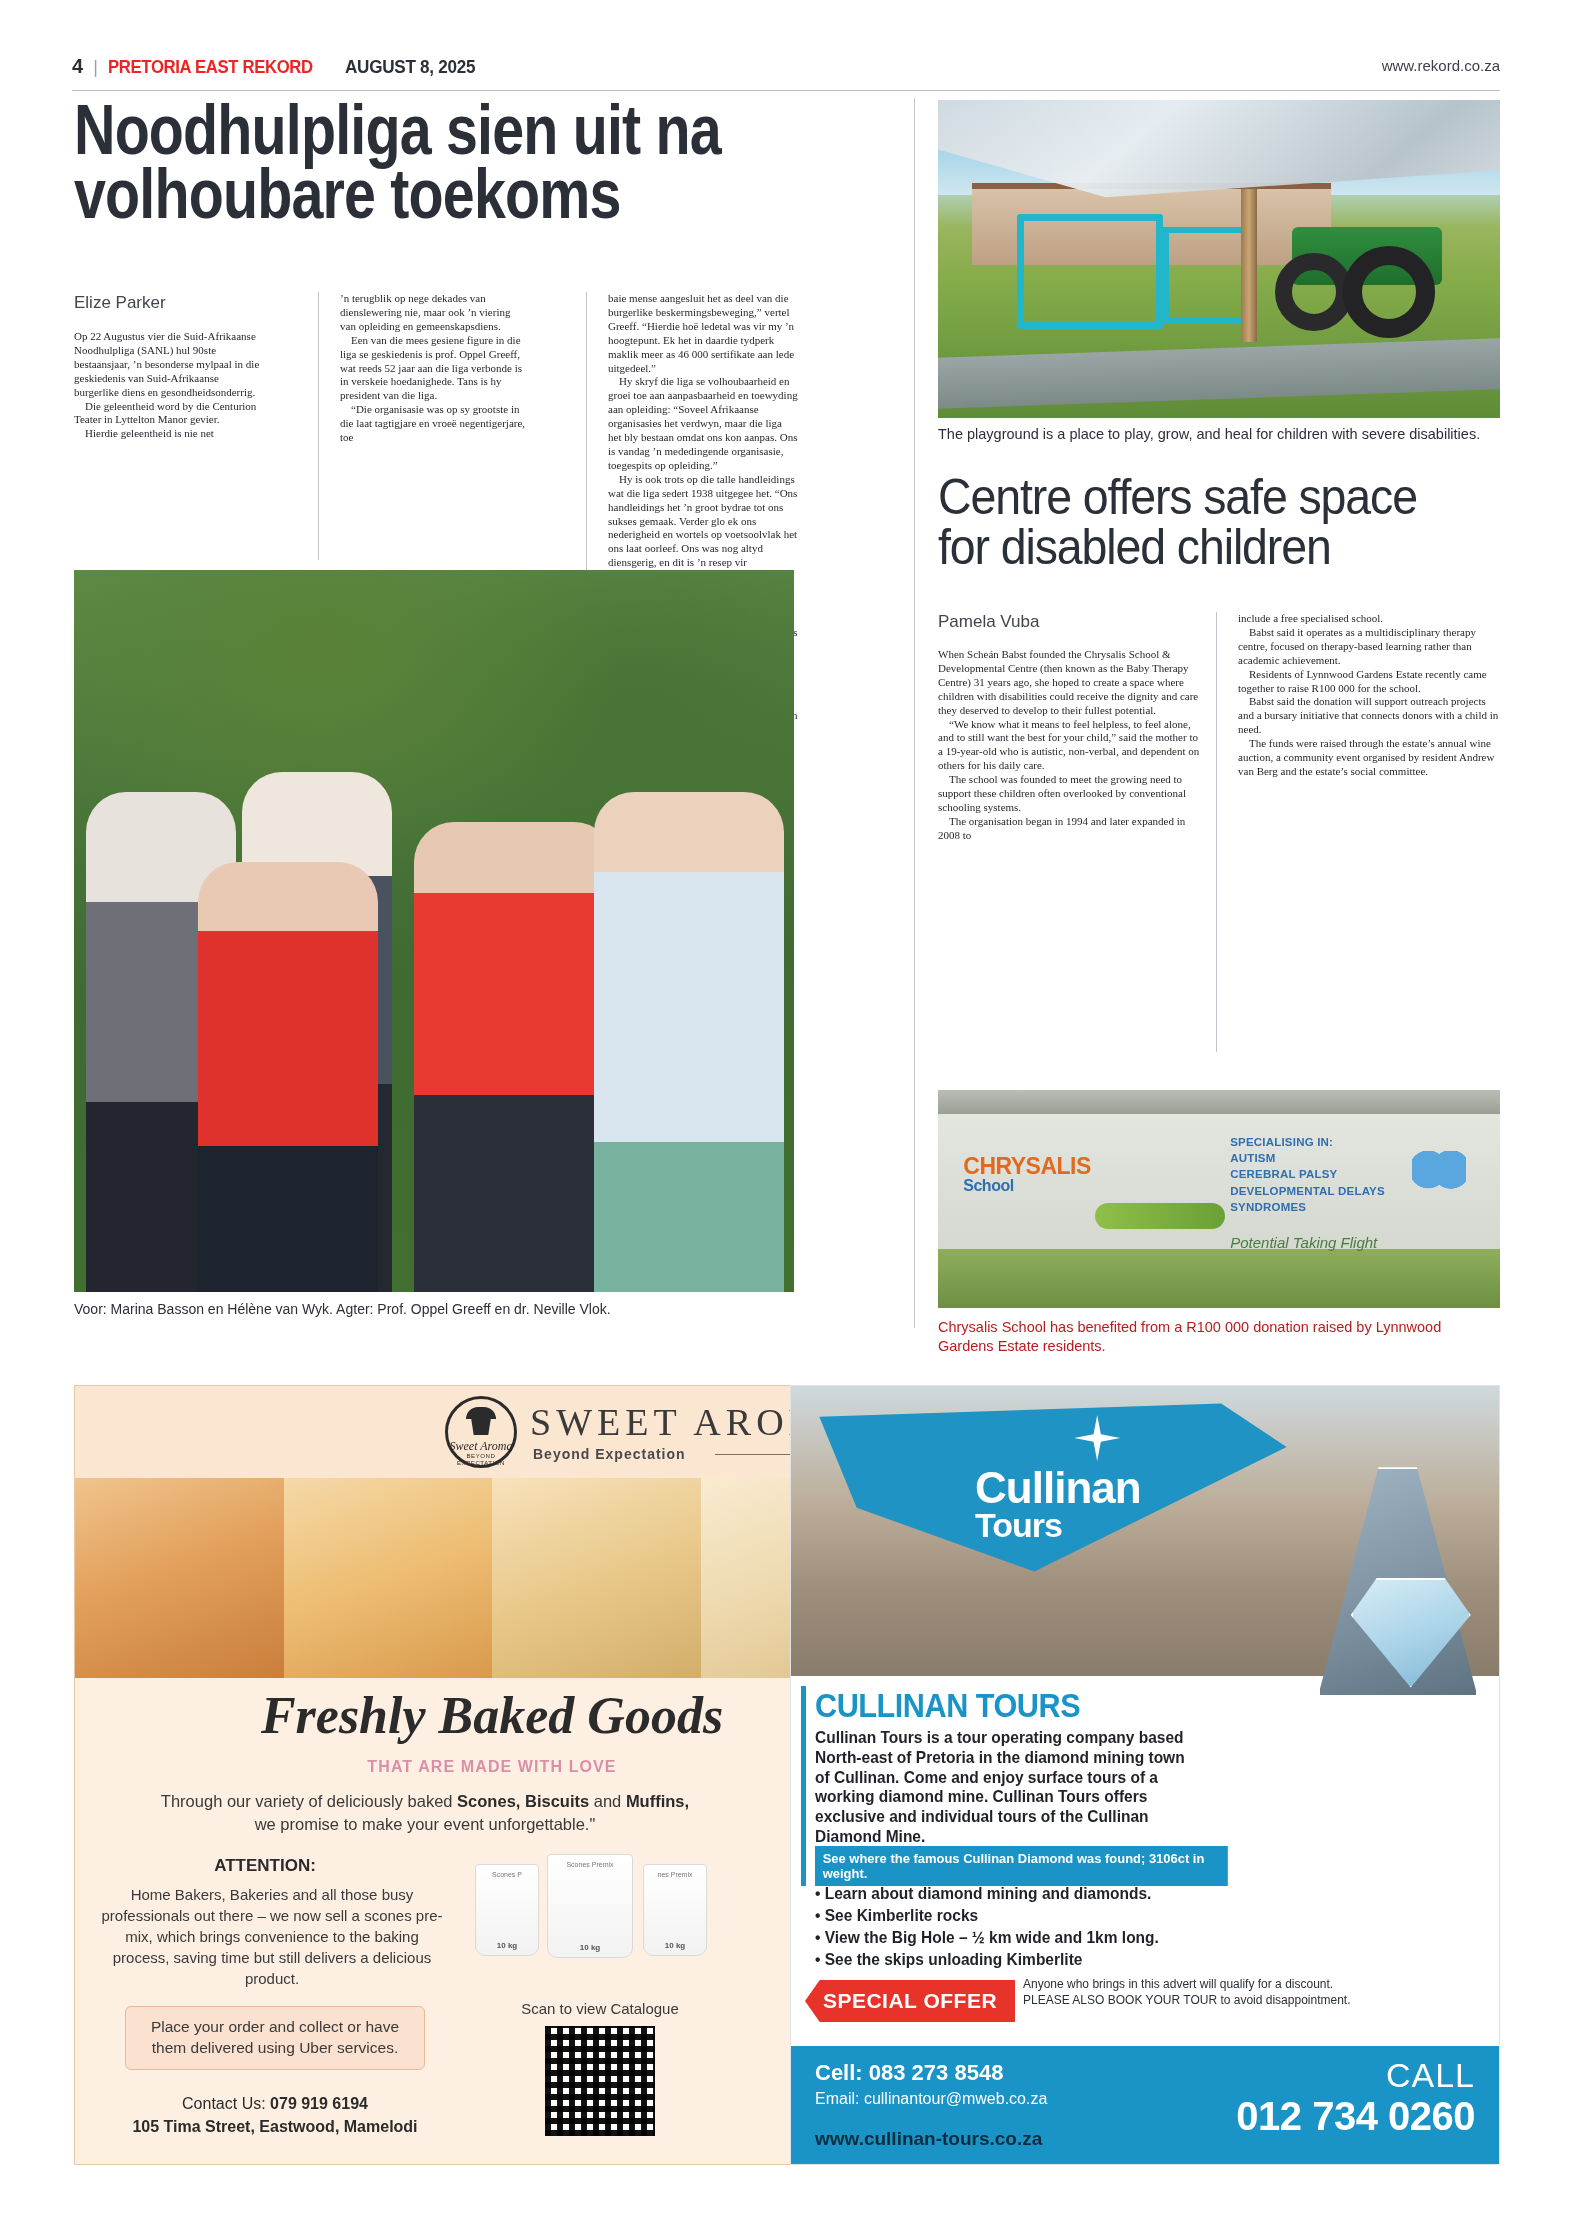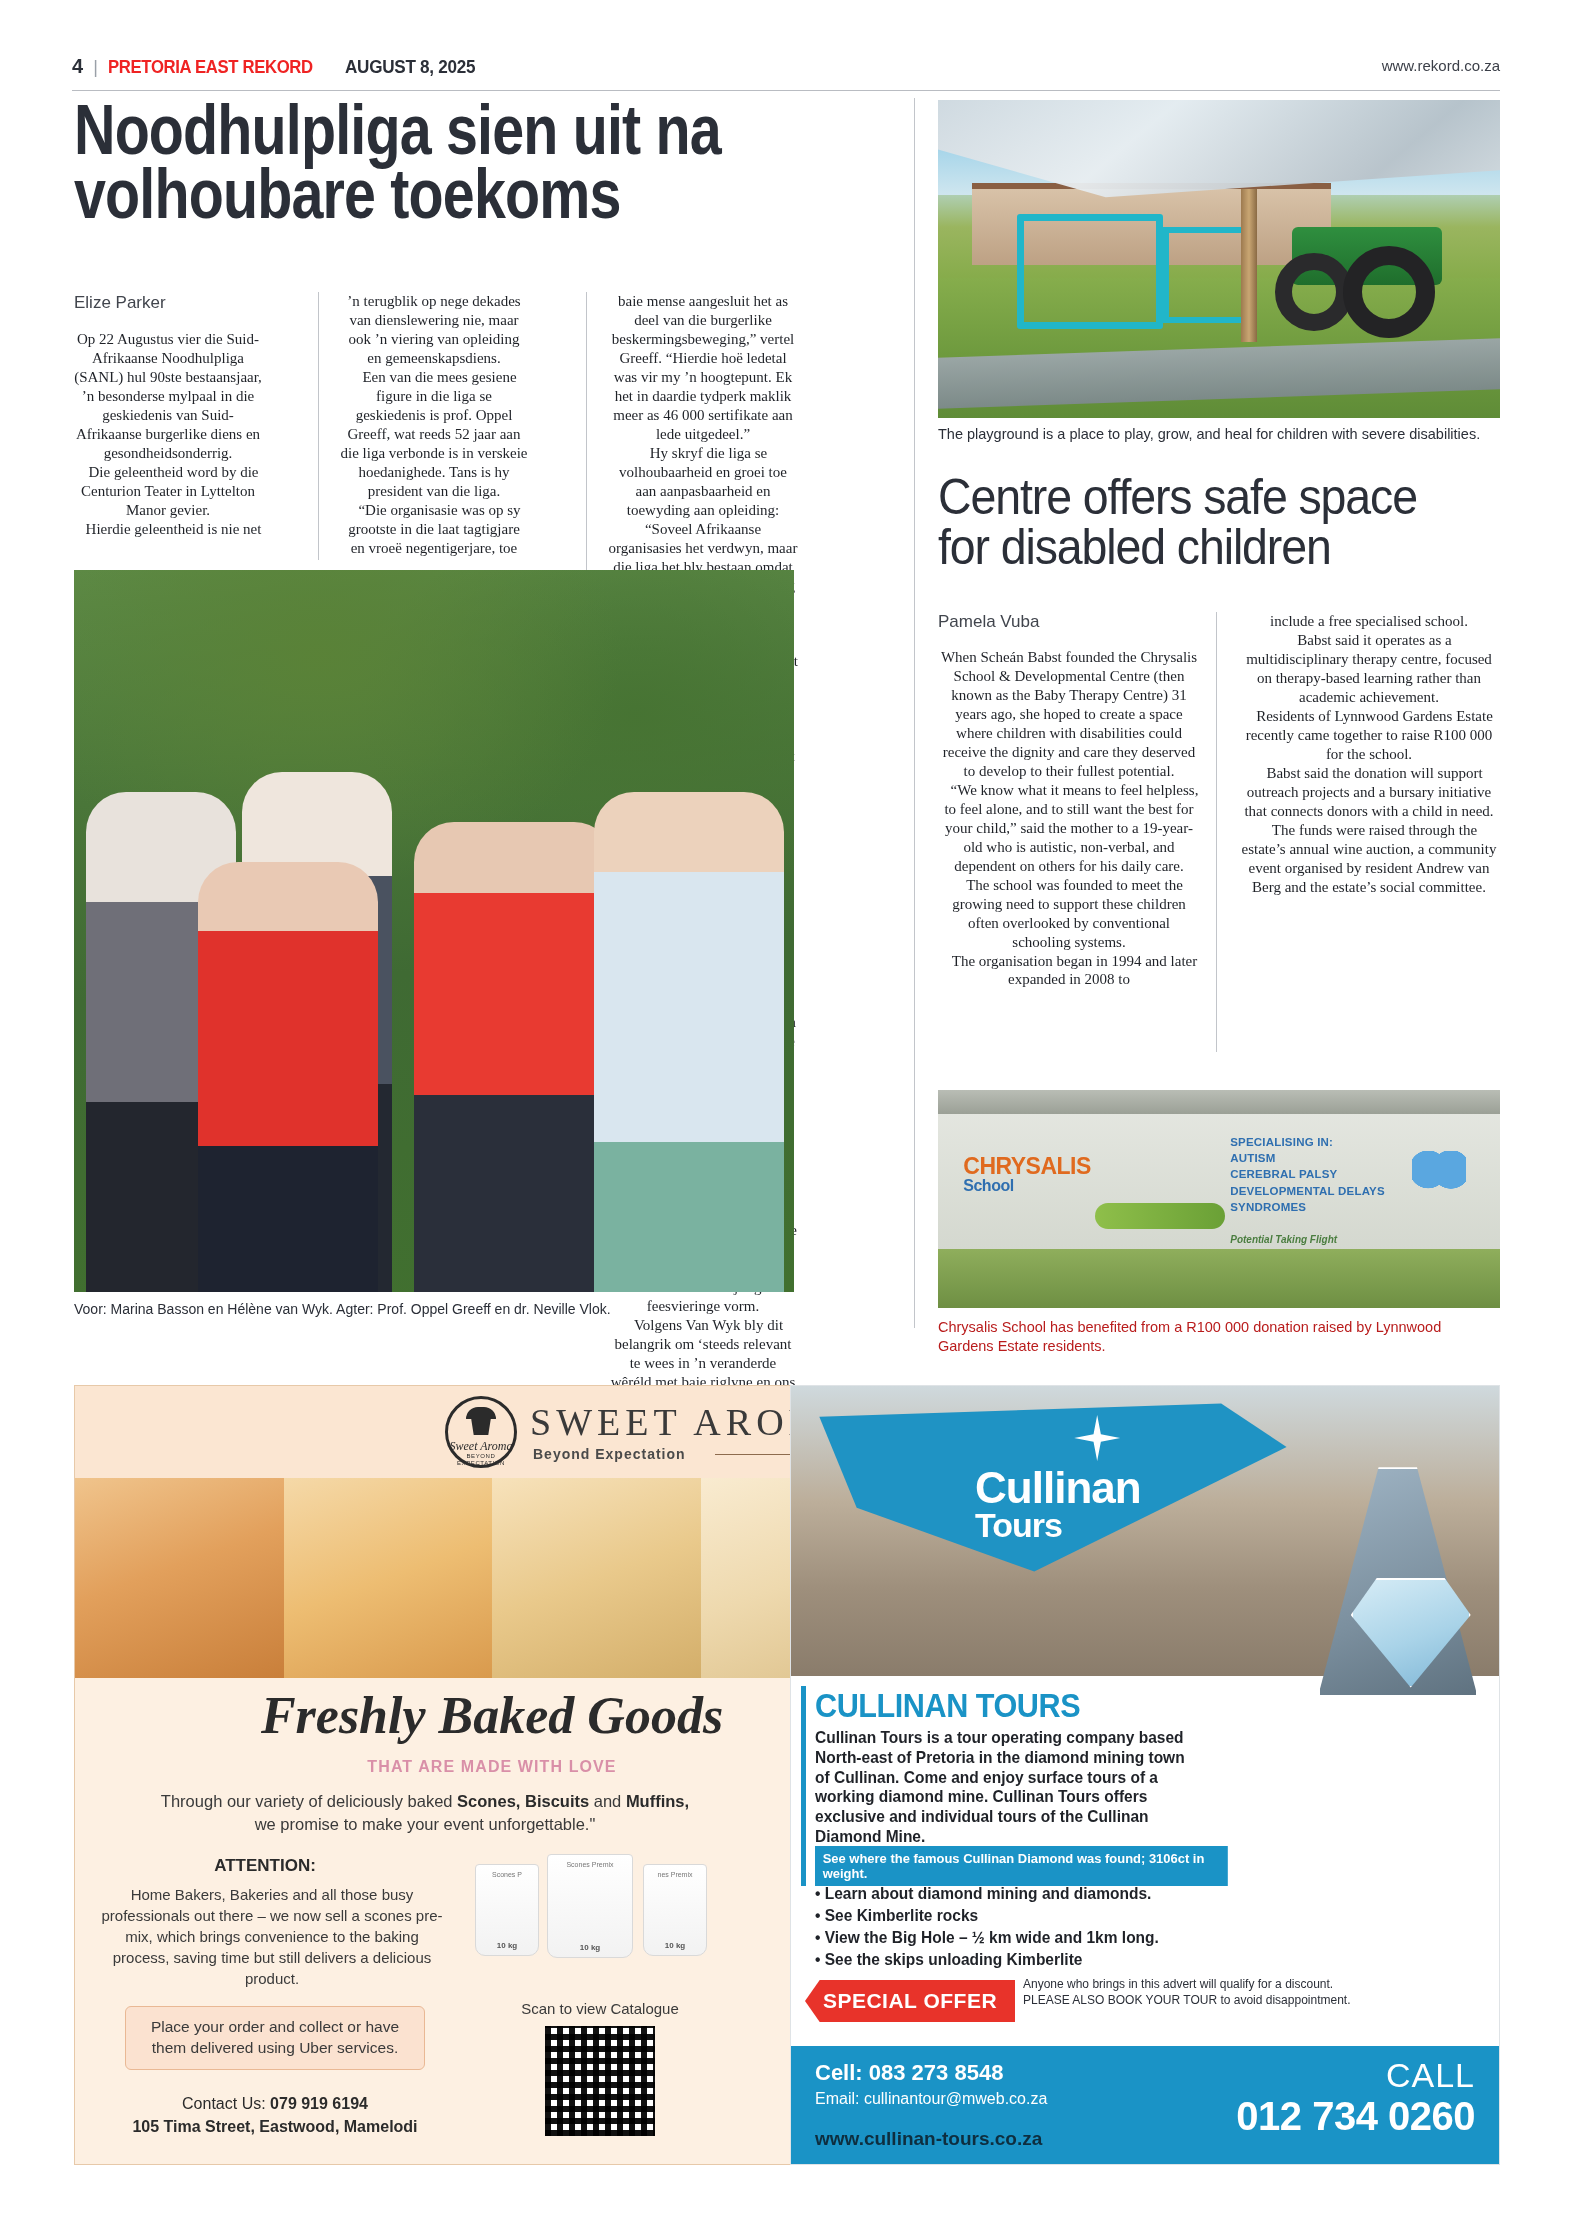--- a/index.html
+++ b/index.html
@@ -44,21 +44,21 @@
     font-weight: 700; font-size: 70px; line-height: 0.92;
     color: #2b2f38; letter-spacing: -1px;
     transform: scaleX(0.82); transform-origin: left top;
   }
   .byline {
     position: absolute; left: 74px; top: 293px;
     font-family: "Liberation Sans", sans-serif; font-size: 17px; color: #41454d;
   }
 
   
-  .col { position: absolute; font-size: 15px; line-height: 1.265; color: #1f2228; text-align: center; }
+  .col { position: absolute; font-size: 11px; line-height: 1.265; color: #1f2228; text-align: left; }
   .col p { text-indent: 11px; margin: 0; }
   .col p.noind { text-indent: 0; }
   .colrule { position: absolute; width: 1px; background: #c2c5ca; }
 
   #colA { left: 74px; top: 330px; width: 188px; }
   #colB { left: 340px; top: 292px; width: 188px; }
   #colC { left: 608px; top: 292px; width: 190px; }
 
   
   .photo-group {
@@ -145,21 +145,21 @@
     color:#e06a1f; line-height:1.0; letter-spacing:-0.5px;
   }
   .ch-title small { display:block; font-size:16px; color:#2f6fb0; font-weight:700; }
   .ch-list {
     position:absolute; left:52%; top:20%;
     font-family:"Liberation Sans",sans-serif; font-weight:700; font-size:11.5px;
     color:#2f6fb0; line-height:1.42; letter-spacing:.2px;
   }
   .ch-tag {
     position:absolute; left:52%; top:66%;
-    font-family:"Liberation Sans",sans-serif; font-style:italic; font-size:10px; color:#4a7d3f;font-weight:bold;
+    font-family:"Liberation Sans",sans-serif; font-style:italic; font-size:15px; color:#4a7d3f;
   }
   .ch-cater { position:absolute; left:28%; top:52%; width:130px; height:26px;
     background: linear-gradient(90deg,#8fbf4a,#6aa036); border-radius:13px; }
   .ch-butterfly { position:absolute; right:6%; top:28%; width:54px; height:46px;
     background: radial-gradient(circle at 30% 40%, #5aa7e0 0 40%, transparent 41%),
                 radial-gradient(circle at 72% 40%, #5aa7e0 0 40%, transparent 41%); }
 
   .cap-chrysalis {
     position: absolute; left: 938px; top: 1318px; width: 562px;
     font-family: "Liberation Sans", sans-serif; font-size: 14.5px; line-height: 1.32; color: #b91c1c;

